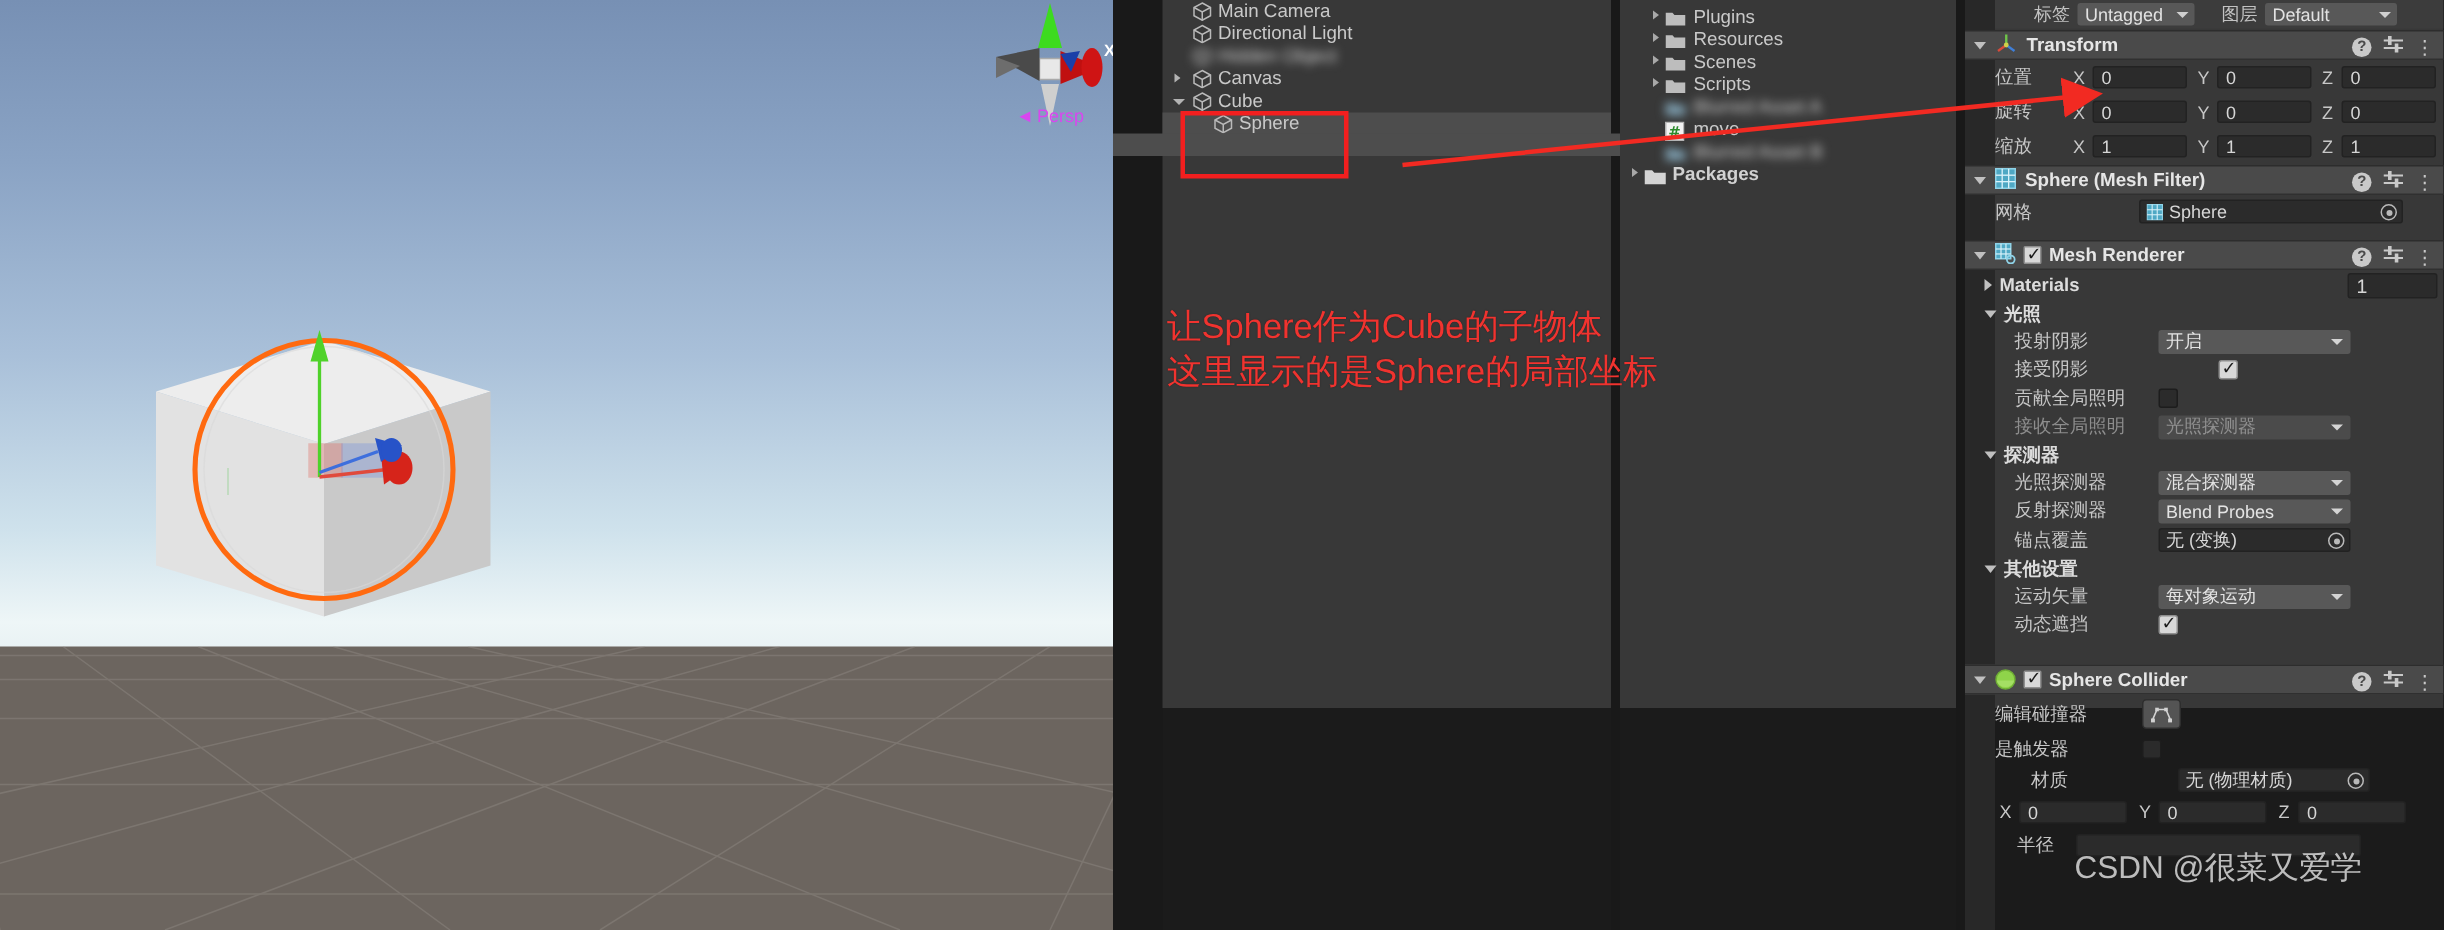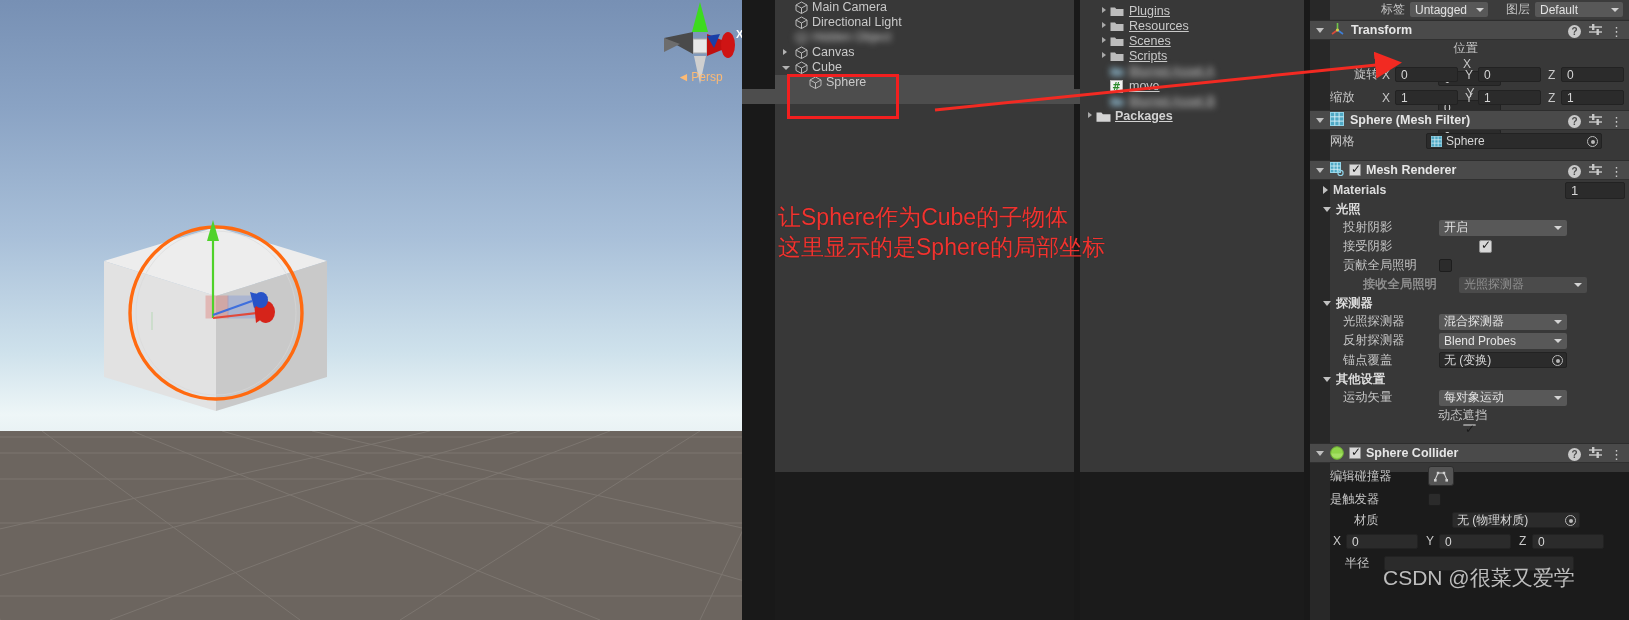--- a/index.html
+++ b/index.html
@@ -15,21 +15,21 @@
   #sky{ position:absolute; left:0; top:0; width:742px; height:432px;
         background:linear-gradient(to bottom,#7790b4 0%,#8aa3c4 25%,#a9c0d9 55%,#cfe2ec 82%,#eef6f7 96%,#e9f2f4 100%); }
   #ground{ position:absolute; left:0; top:431px; width:742px; height:189px; background:#6c655f; overflow:hidden; }
   #gridsvg{ position:absolute; left:0; top:0; }
   
   #cubesvg{ position:absolute; left:0; top:0; }
 
   
   #gizmo{ position:absolute; left:650px; top:2px; width:92px; height:92px; }
   #persp-label{ position:absolute; left:660px; top:70px; width:80px; text-align:center;
-     color:#fdba74; font-size:12px; }
+     color:#d946ef; font-size:12px; }
   #persp-label .chev{ margin-right:2px; }
 
   #eye-btn{ position:absolute; left:745px; top:28px; width:24px; height:22px; }
 
   
   #annot{ position:absolute; left:778px; top:202px; color:#f0332f; font-size:23px;
       line-height:30px; font-weight:400; white-space:nowrap; z-index:40;
       text-shadow:0 0 1px rgba(0,0,0,.4); }
 
   
@@ -51,34 +51,34 @@
   .blurred{ filter:blur(3.2px); }
 
   #hier-sel-band{ position:absolute; left:742px; top:89px; width:338px; height:15px;
       background:#4d4d4d; z-index:2; }
 
   #hier-box{ position:absolute; left:787px; top:74px; width:112px; height:45px;
       border:3px solid #f21f1f; z-index:30; }
 
   
   #project{ left:1080px; width:230px; background:#383838; }
-  .prow{ position:relative; height:15px; display:flex; align-items:center;
-         padding-left:30px; font-size:12.5px; color:#c9c9c9; white-space:nowrap;text-decoration:underline; }
+  .prow{ position:relative; height:15px; display:flex; align-items:flex-end;
+         padding-left:30px; font-size:12.5px; color:#c9c9c9; white-space:nowrap; }
   .prow .tw{ position:absolute; left:22px; top:4px; width:0;height:0;
      border-left:4px solid #a8a8a8; border-top:3.5px solid transparent; border-bottom:3.5px solid transparent; }
   .prow .ficon{ display:inline-block; width:14px; height:12px; margin-right:5px; flex:0 0 auto; }
   .prow.root{ padding-left:16px; font-weight:bold; color:#d2d2d2; }
   .prow.root .tw{ left:8px; }
 
   
   #inspector{ left:1310px; width:319px; background:#383838; }
   #insp-dark{ position:absolute; left:1310px; top:0; width:20px; height:620px; background:#282828; }
 
   .taglayer{ position:absolute; left:1330px; top:0; width:299px; height:19px;
-     background:#3c3c3c; display:flex; align-items:center;padding-left:25px; }
+     background:#3c3c3c; display:flex; align-items:center; }
   .taglayer .lb{ color:#c2c2c2; font-size:12px; }
   .dd{ background:#585858; border-radius:2px; height:15px; display:flex; align-items:center;
        padding:0 14px 0 5px; position:relative; color:#e2e2e2; font-size:12px; }
   .dd:after{ content:""; position:absolute; right:4px; top:6px; width:0;height:0;
      border-left:4px solid transparent; border-right:4px solid transparent; border-top:4px solid #d0d0d0; }
 
   .comp{ position:absolute; left:1310px; width:319px; }
   .comphdr{ position:relative; height:20px; background:#4a4a4a; display:flex; align-items:center;
      border-top:1px solid #2d2d2d; border-bottom:1px solid #303030; }
   .comphdr .tw{ width:0;height:0; margin-left:6px; margin-right:4px;
@@ -360,31 +360,31 @@
             <line x1="0" y1="3" x2="13" y2="3" stroke="#c9c9c9" stroke-width="1.4"></line>
             <line x1="0" y1="8" x2="13" y2="8" stroke="#c9c9c9" stroke-width="1.4"></line>
             <rect x="3" y="0" width="2.4" height="6" fill="#c9c9c9"></rect>
             <rect x="7.5" y="5" width="2.4" height="6" fill="#c9c9c9"></rect>
           </svg>
       </span>
       <span style="color:#c9c9c9;font-size:13px;line-height:11px;">⋮</span>
     </span>
   </div>
   <div id="transform-rows">
-      <div class="row" style="height: 23px; flex-direction: column;">
+      <div class="row" style="height: 23px;">
         <span class="rlbl" style="margin-left:20px;width:52px;">位置</span>
         <span class="vax">X</span>
         <span class="vfield" style="width:63px;">0</span>
         <span class="vax" style="margin-left:7px;">Y</span>
         <span class="vfield" style="width:63px;">0</span>
         <span class="vax" style="margin-left:7px;">Z</span>
         <span class="vfield" style="width:63px;">0</span>
       </div>
       <div class="row" style="height: 23px;">
-        <span class="rlbl" style="margin-left:20px;width:52px;padding-left:24px;">旋转</span>
+        <span class="rlbl" style="margin-left:20px;width:52px;">旋转</span>
         <span class="vax">X</span>
         <span class="vfield" style="width:63px;">0</span>
         <span class="vax" style="margin-left:7px;">Y</span>
         <span class="vfield" style="width:63px;">0</span>
         <span class="vax" style="margin-left:7px;">Z</span>
         <span class="vfield" style="width:63px;">0</span>
       </div>
       <div class="row" style="height: 23px;">
         <span class="rlbl" style="margin-left:20px;width:52px;">缩放</span>
         <span class="vax">X</span>
@@ -491,21 +491,21 @@
   </div>
   <div class="row" style="height:19px;gap:40px;">
     <span class="rlbl" style="margin-left:33px;width:96px;">接受阴影</span>
     <span class="cbox on"></span>
   </div>
   <div class="row" style="height:19px;">
     <span class="rlbl" style="margin-left:33px;width:96px;">贡献全局照明</span>
     <span class="cbox"></span>
   </div>
   <div class="row" style="height:19px;">
-    <span class="rlbl dim" style="margin-left:53px;width:96px;font-weight:bold;">接收全局照明</span>
+    <span class="rlbl dim" style="margin-left:33px;width:96px;">接收全局照明</span>
     <span class="popup dim" style="width:128px;">光照探测器</span>
   </div>
 
   <div class="row" style="height:18px;">
     <span class="foldrow" style="margin-left:13px;">
       <span class="tw"></span>
       <span class="flbl">探测器</span>
     </span>
   </div>
   <div class="row" style="height:19px;">
@@ -527,21 +527,21 @@
   <div class="row" style="height:18px;">
     <span class="foldrow" style="margin-left:13px;">
       <span class="tw"></span>
       <span class="flbl">其他设置</span>
     </span>
   </div>
   <div class="row" style="height:19px;">
     <span class="rlbl" style="margin-left:33px;width:96px;">运动矢量</span>
     <span class="popup" style="width:128px;">每对象运动</span>
   </div>
-  <div class="row" style="height:19px;flex-direction:column;">
+  <div class="row" style="height:19px;">
     <span class="rlbl" style="margin-left:33px;width:96px;">动态遮挡</span>
     <span class="cbox on"></span>
   </div>
 </div>
 
 <div class="comp" style="top:443px;">
   <div class="comphdr">
     <span class="tw"></span>
     <span style="margin:0 5px 0 2px;display:inline-flex;">
       <svg width="14" height="14" viewBox="0 0 14 14">

